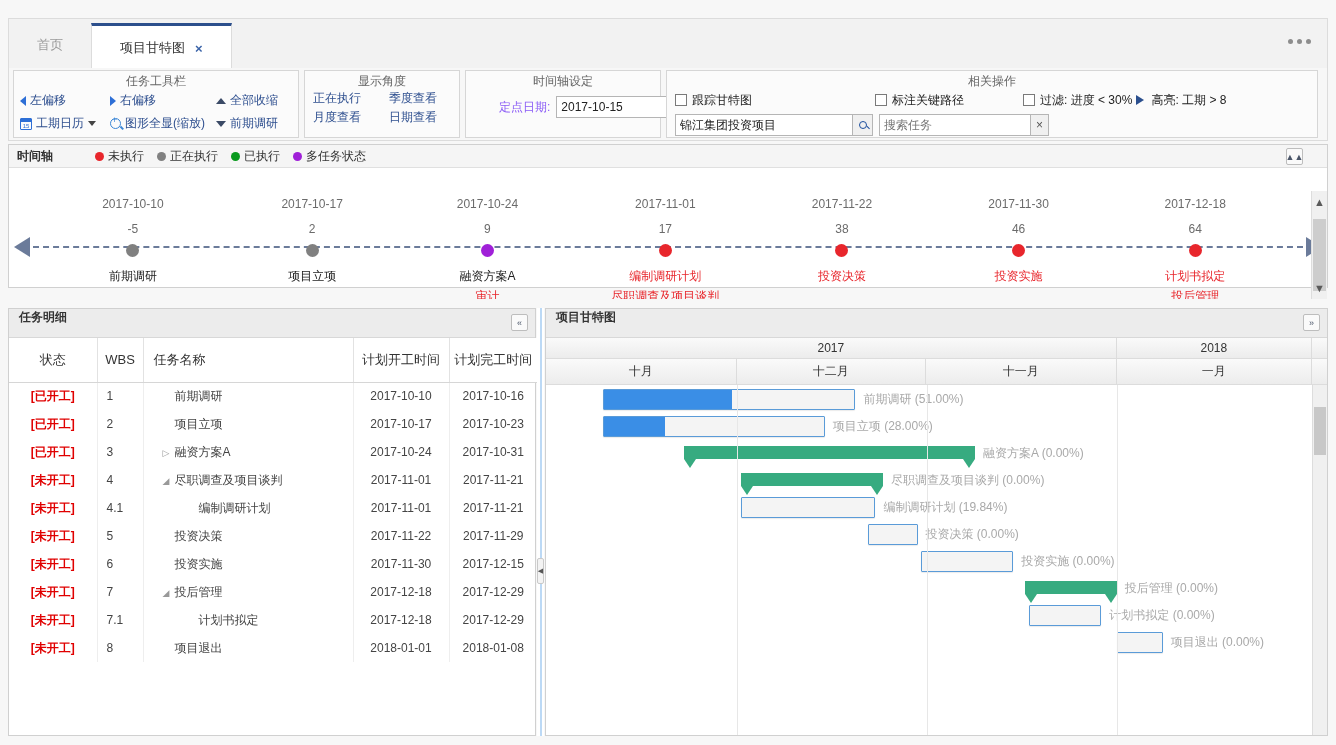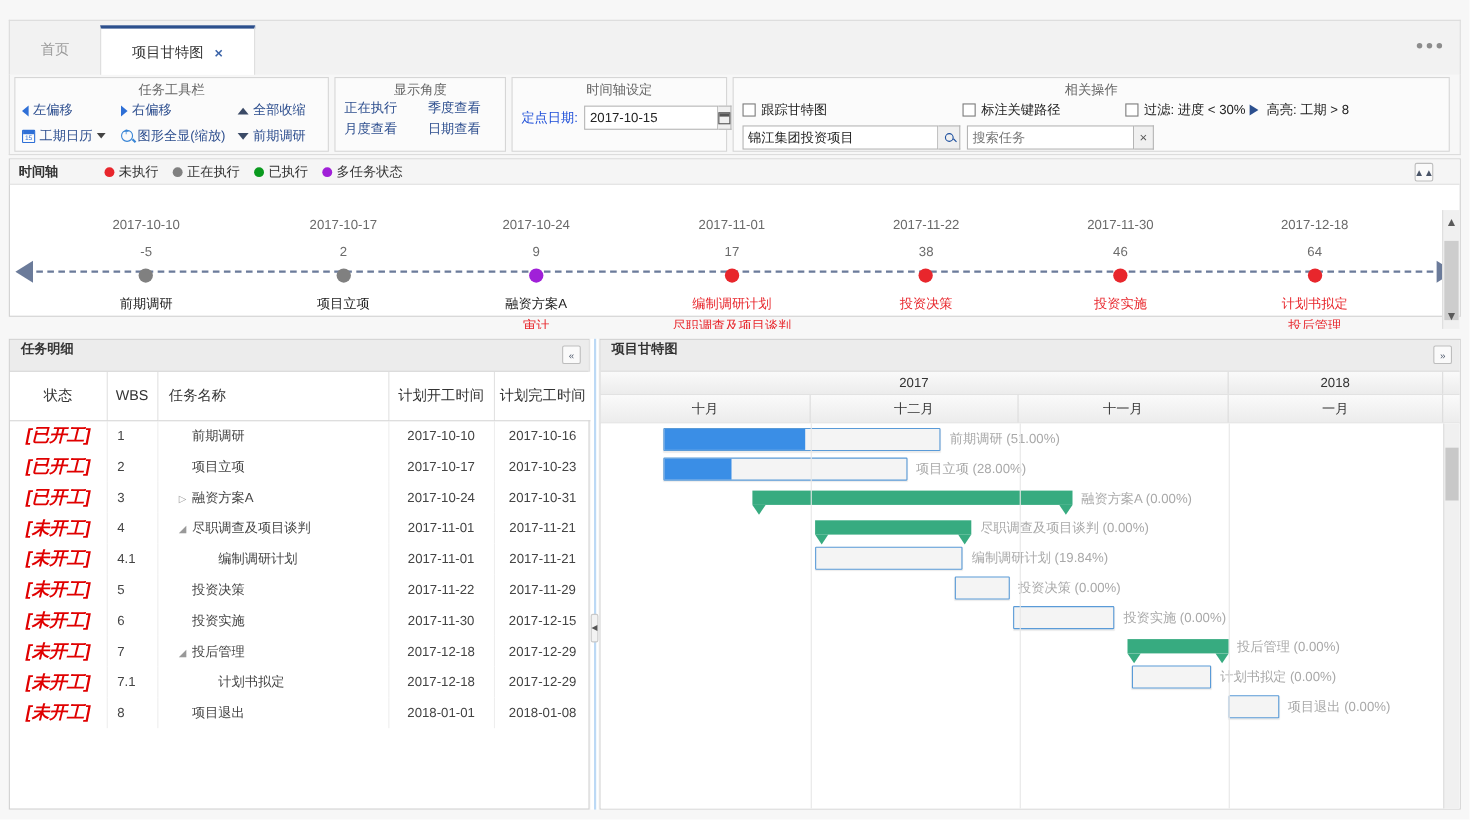--- a/index.html
+++ b/index.html
@@ -64,21 +64,21 @@
   .zoom-ic { width:11px;height:11px;border:1.5px solid #3a86d6;border-radius:50%;position:relative; }
   .zoom-ic:after { content:""; position:absolute; width:4px;height:1.5px;background:#3a86d6;transform:rotate(45deg);right:-4px;bottom:0px; }
   .zoom-ic:before { content:"+"; position:absolute; left:1px; top:-4px; font-size:9px; color:#3a86d6; line-height:11px;}
 
   
   .angle-grid { display:grid; grid-template-columns:auto auto; gap:2px 14px; padding:0 8px; }
   .angle-grid .tbtn { margin:0; }
 
   
   .tl-set { display:flex; align-items:center; padding:6px 8px 0; }
-  .tl-set label { font-size:12px; color:#1d4ed8; margin-right:6px; white-space:nowrap; }
+  .tl-set label { font-size:12px; color:#8b5cf6; margin-right:6px; white-space:nowrap;margin-left:25px; }
   .dateinput {
     width:122px; height:22px; border:1px solid #b5b5b5; background:#fff; font-size:12px;
     padding:0 4px; color:#222; font-family:"Liberation Sans",sans-serif;
   }
   .datebtn {
     width:20px;height:22px;border:1px solid #b5b5b5;border-left:none;background:#f0f0f0;
     display:flex;align-items:center;justify-content:center;cursor:pointer;
   }
   .datebtn i { width:11px;height:11px;border:1px solid #555; position:relative; display:block; }
   .datebtn i:before { content:""; position:absolute; top:0;left:0;right:0;height:3px;background:#555; }
@@ -159,21 +159,21 @@
     font-weight:normal; color:#333; font-size:13px;
   }
   table.tasks td {
     height:28px; border-right:1px solid #eee; color:#444; font-size:12px;
   }
   .col-status { width:88px; text-align:center; }
   .col-wbs { width:46px; }
   .col-name { width:210px; }
   .col-start { width:96px; text-align:center; }
   .col-end { width:88px; text-align:center; border-right:none !important; }
-  .st { color:#e00000; font-weight:bold; font-size:16px;font-style:italic; }
+  .st { color:#e00000; font-weight:bold; font-size:12px; }
   .twbs { padding-left:9px; color:#555; }
   .tw-ar { display:inline-block; width:12px; color:#999; font-size:9px; }
 
   .splitter {
     position:absolute; left:537px; top:308px; width:7px; height:428px; background:#ffffff;
   }
   .splitter .bar { position:absolute; left:3px; top:0; bottom:0; width:2px; background:#bcd9f5; }
   .splitter .grip {
     position:absolute; left:0px; top:250px; width:7px; height:26px; background:#f3f3f3; border:1px solid #c9c9c9;
     border-radius:2px; display:flex; align-items:center; justify-content:center; font-size:7px; color:#555; cursor:pointer;

